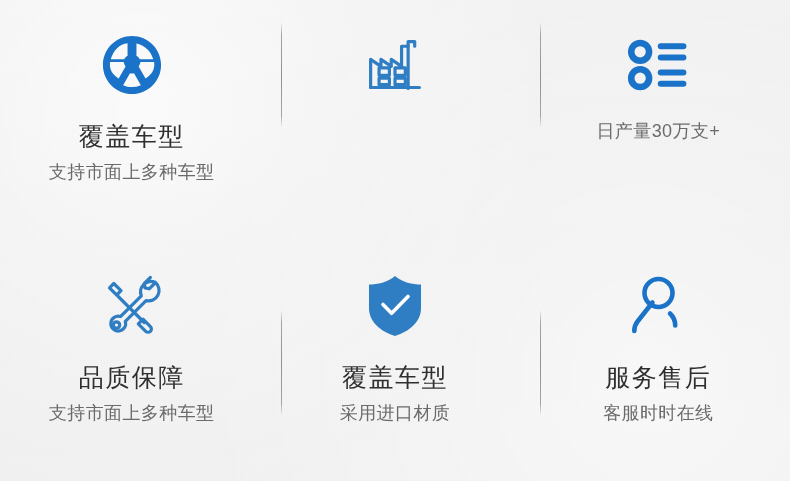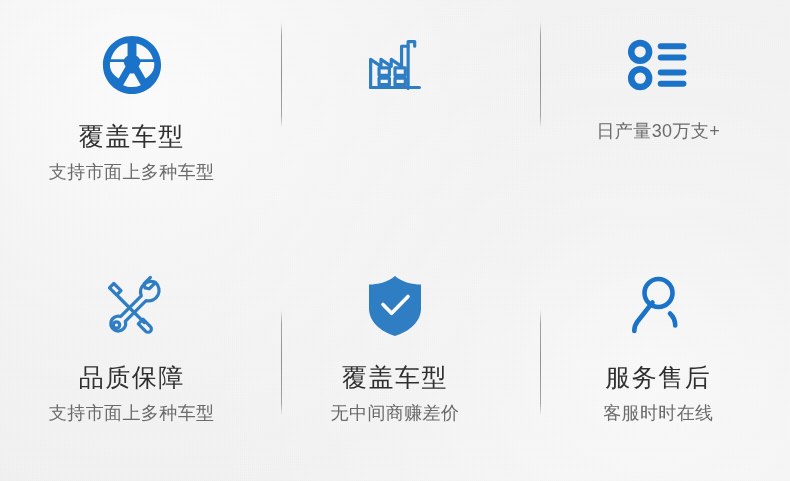--- a/index.html
+++ b/index.html
@@ -170,21 +170,21 @@
     </div>
 
     <div class="cell row2-cell">
       <div class="icon-wrap">
         <svg width="58" height="64" viewBox="0 0 58 64" aria-hidden="true">
           <path d="M29 2C21.5 8.5 11.5 10.5 3 10.5v24C3 47 14 57.5 29 62c15-4.5 26-15 26-27.5v-24C46.5 10.5 36.5 8.5 29 2z" fill="#2f7ec4"></path>
           <path d="M17 30.5l8.6 8.8L42 22.5" fill="none" stroke="#ffffff" stroke-width="3.6" stroke-linecap="round" stroke-linejoin="round"></path>
         </svg>
       </div>
       <div class="title">覆盖车型</div>
-      <div class="subtitle">无中间商赚差价</div>
+      <div class="subtitle">采用进口材质</div>
     </div>
 
     <div class="cell row2-cell">
       <div class="icon-wrap">
         <svg width="58" height="64" viewBox="0 0 58 64" aria-hidden="true">
           <g fill="none" stroke="#1a73c8" stroke-width="4.6" stroke-linecap="round" stroke-linejoin="round">
             <circle cx="29.5" cy="19" r="14"></circle>
             <path d="M23.5 28.5L8.5 47.5a15 15 0 0 0-3.2 9.5"></path>
             <path d="M41 39.5a16.5 16.5 0 0 1 5.2 12"></path>
           </g>

